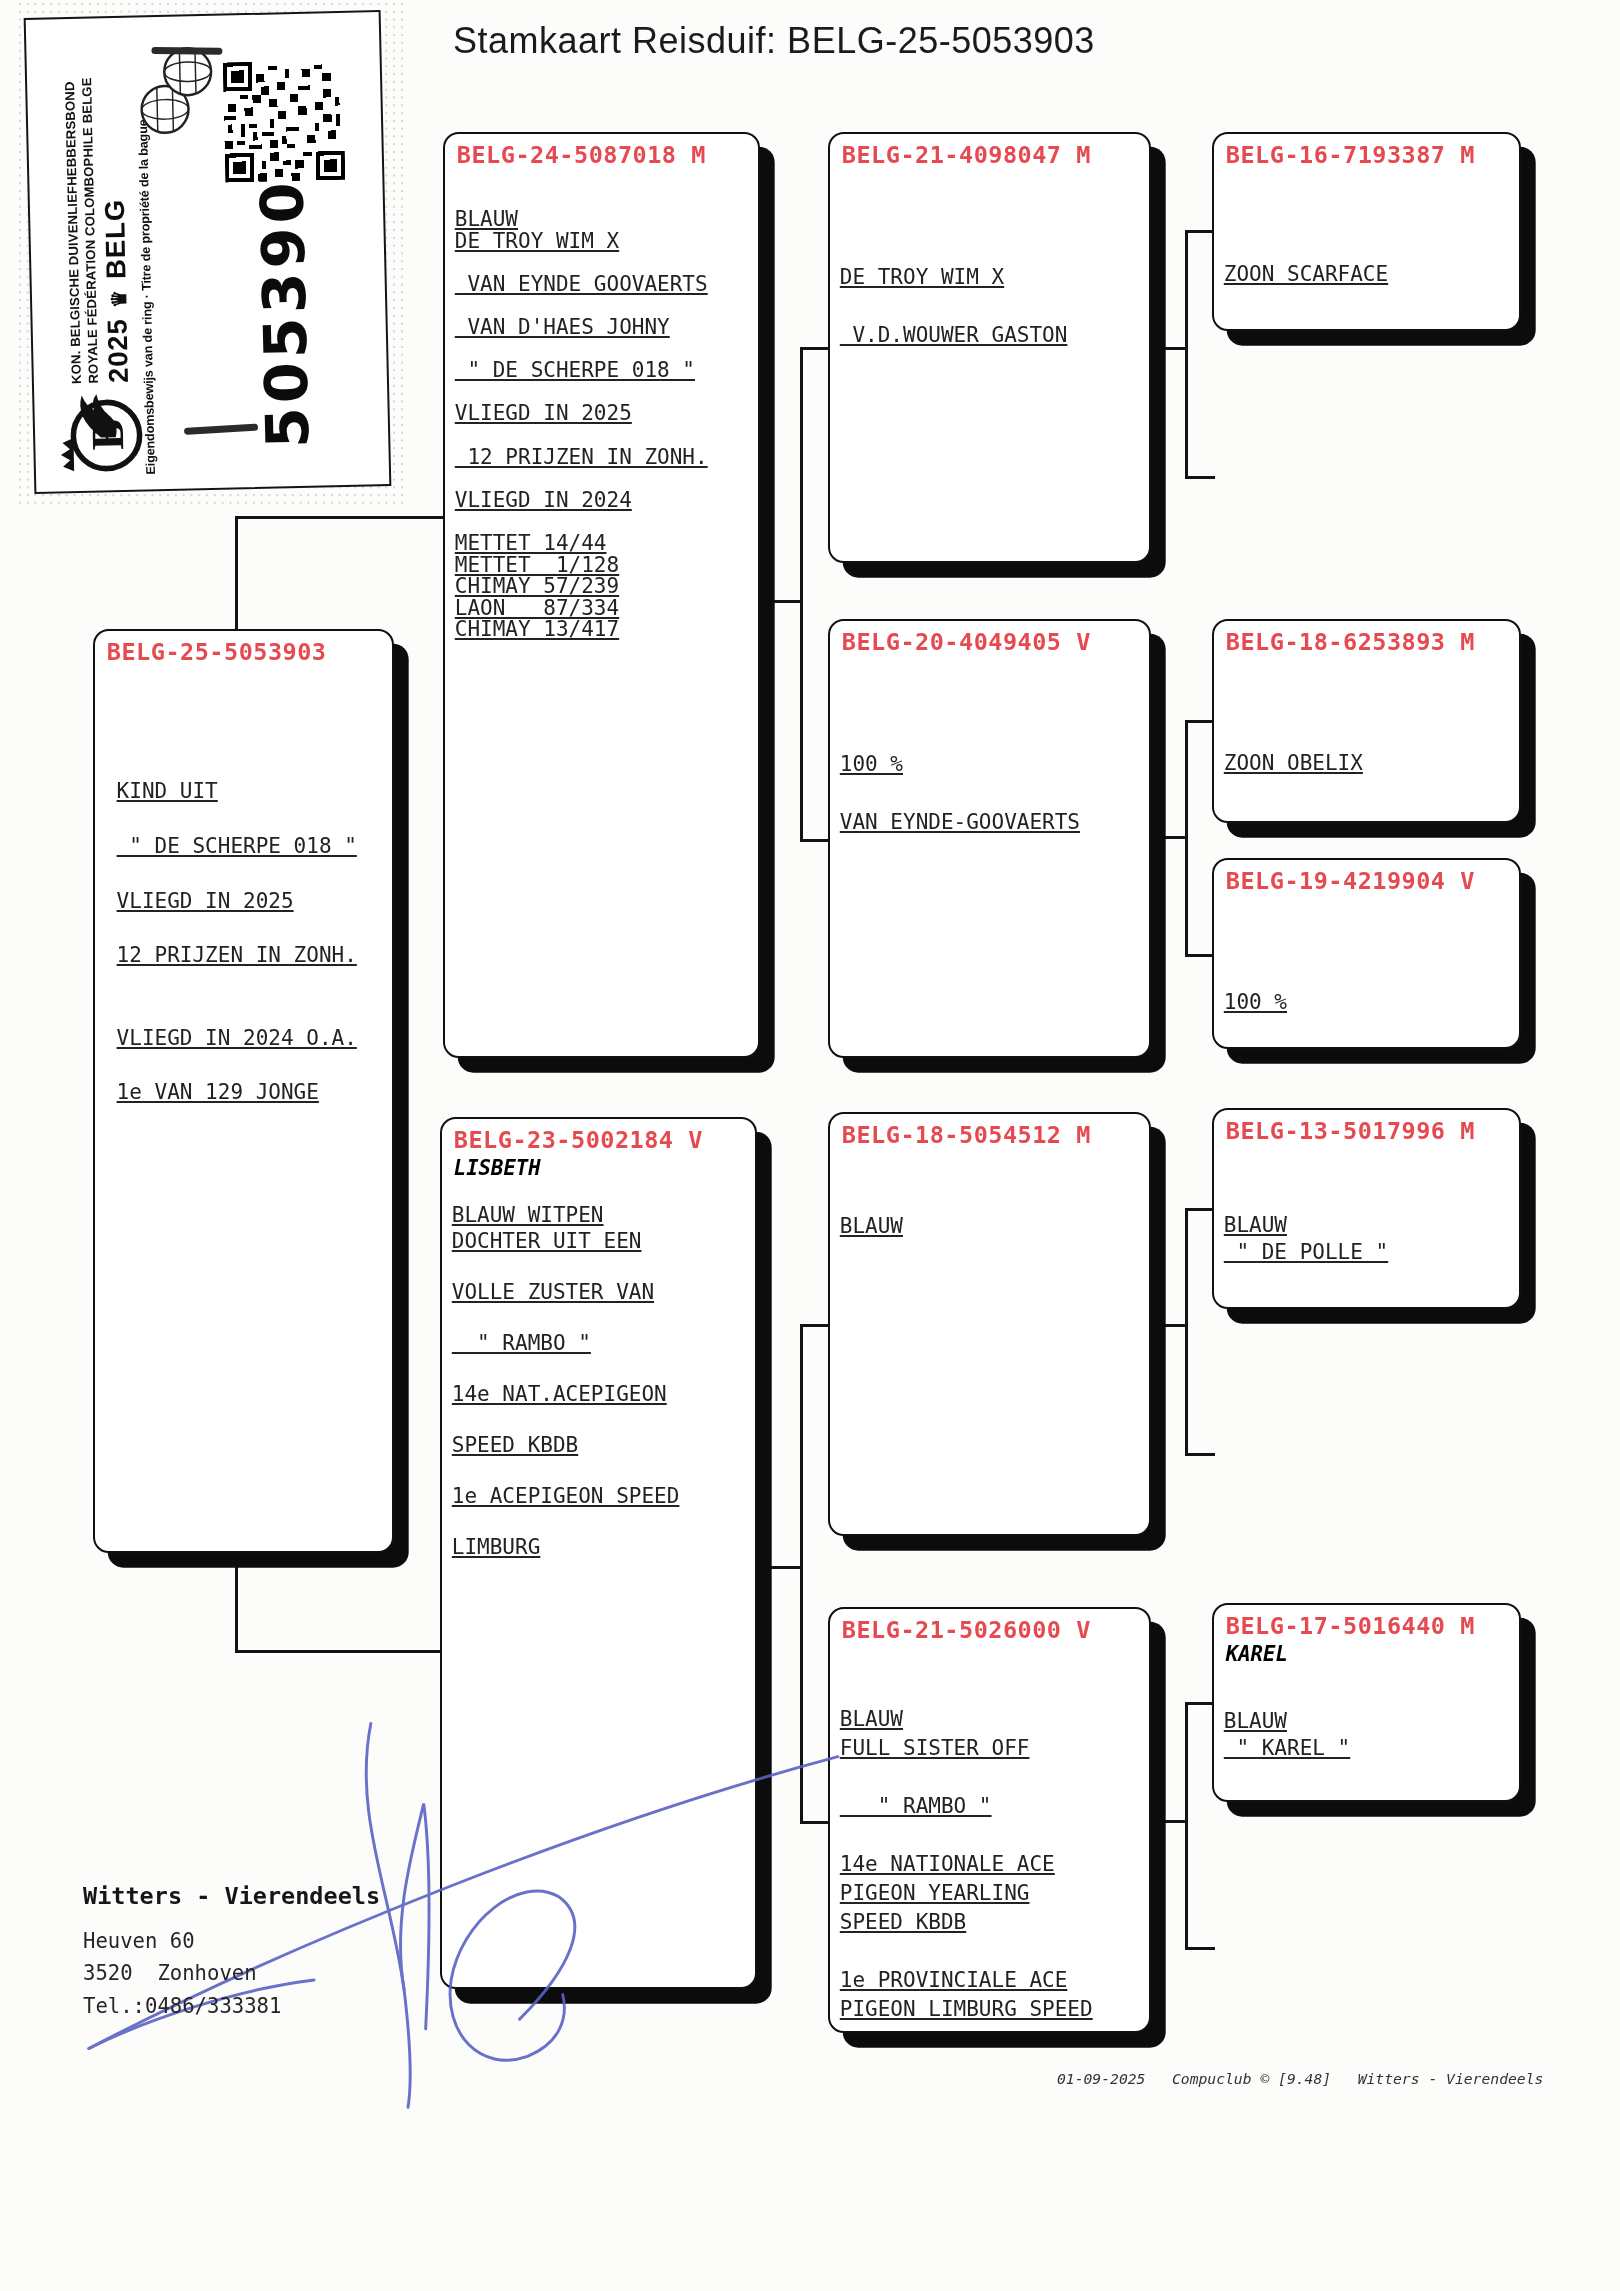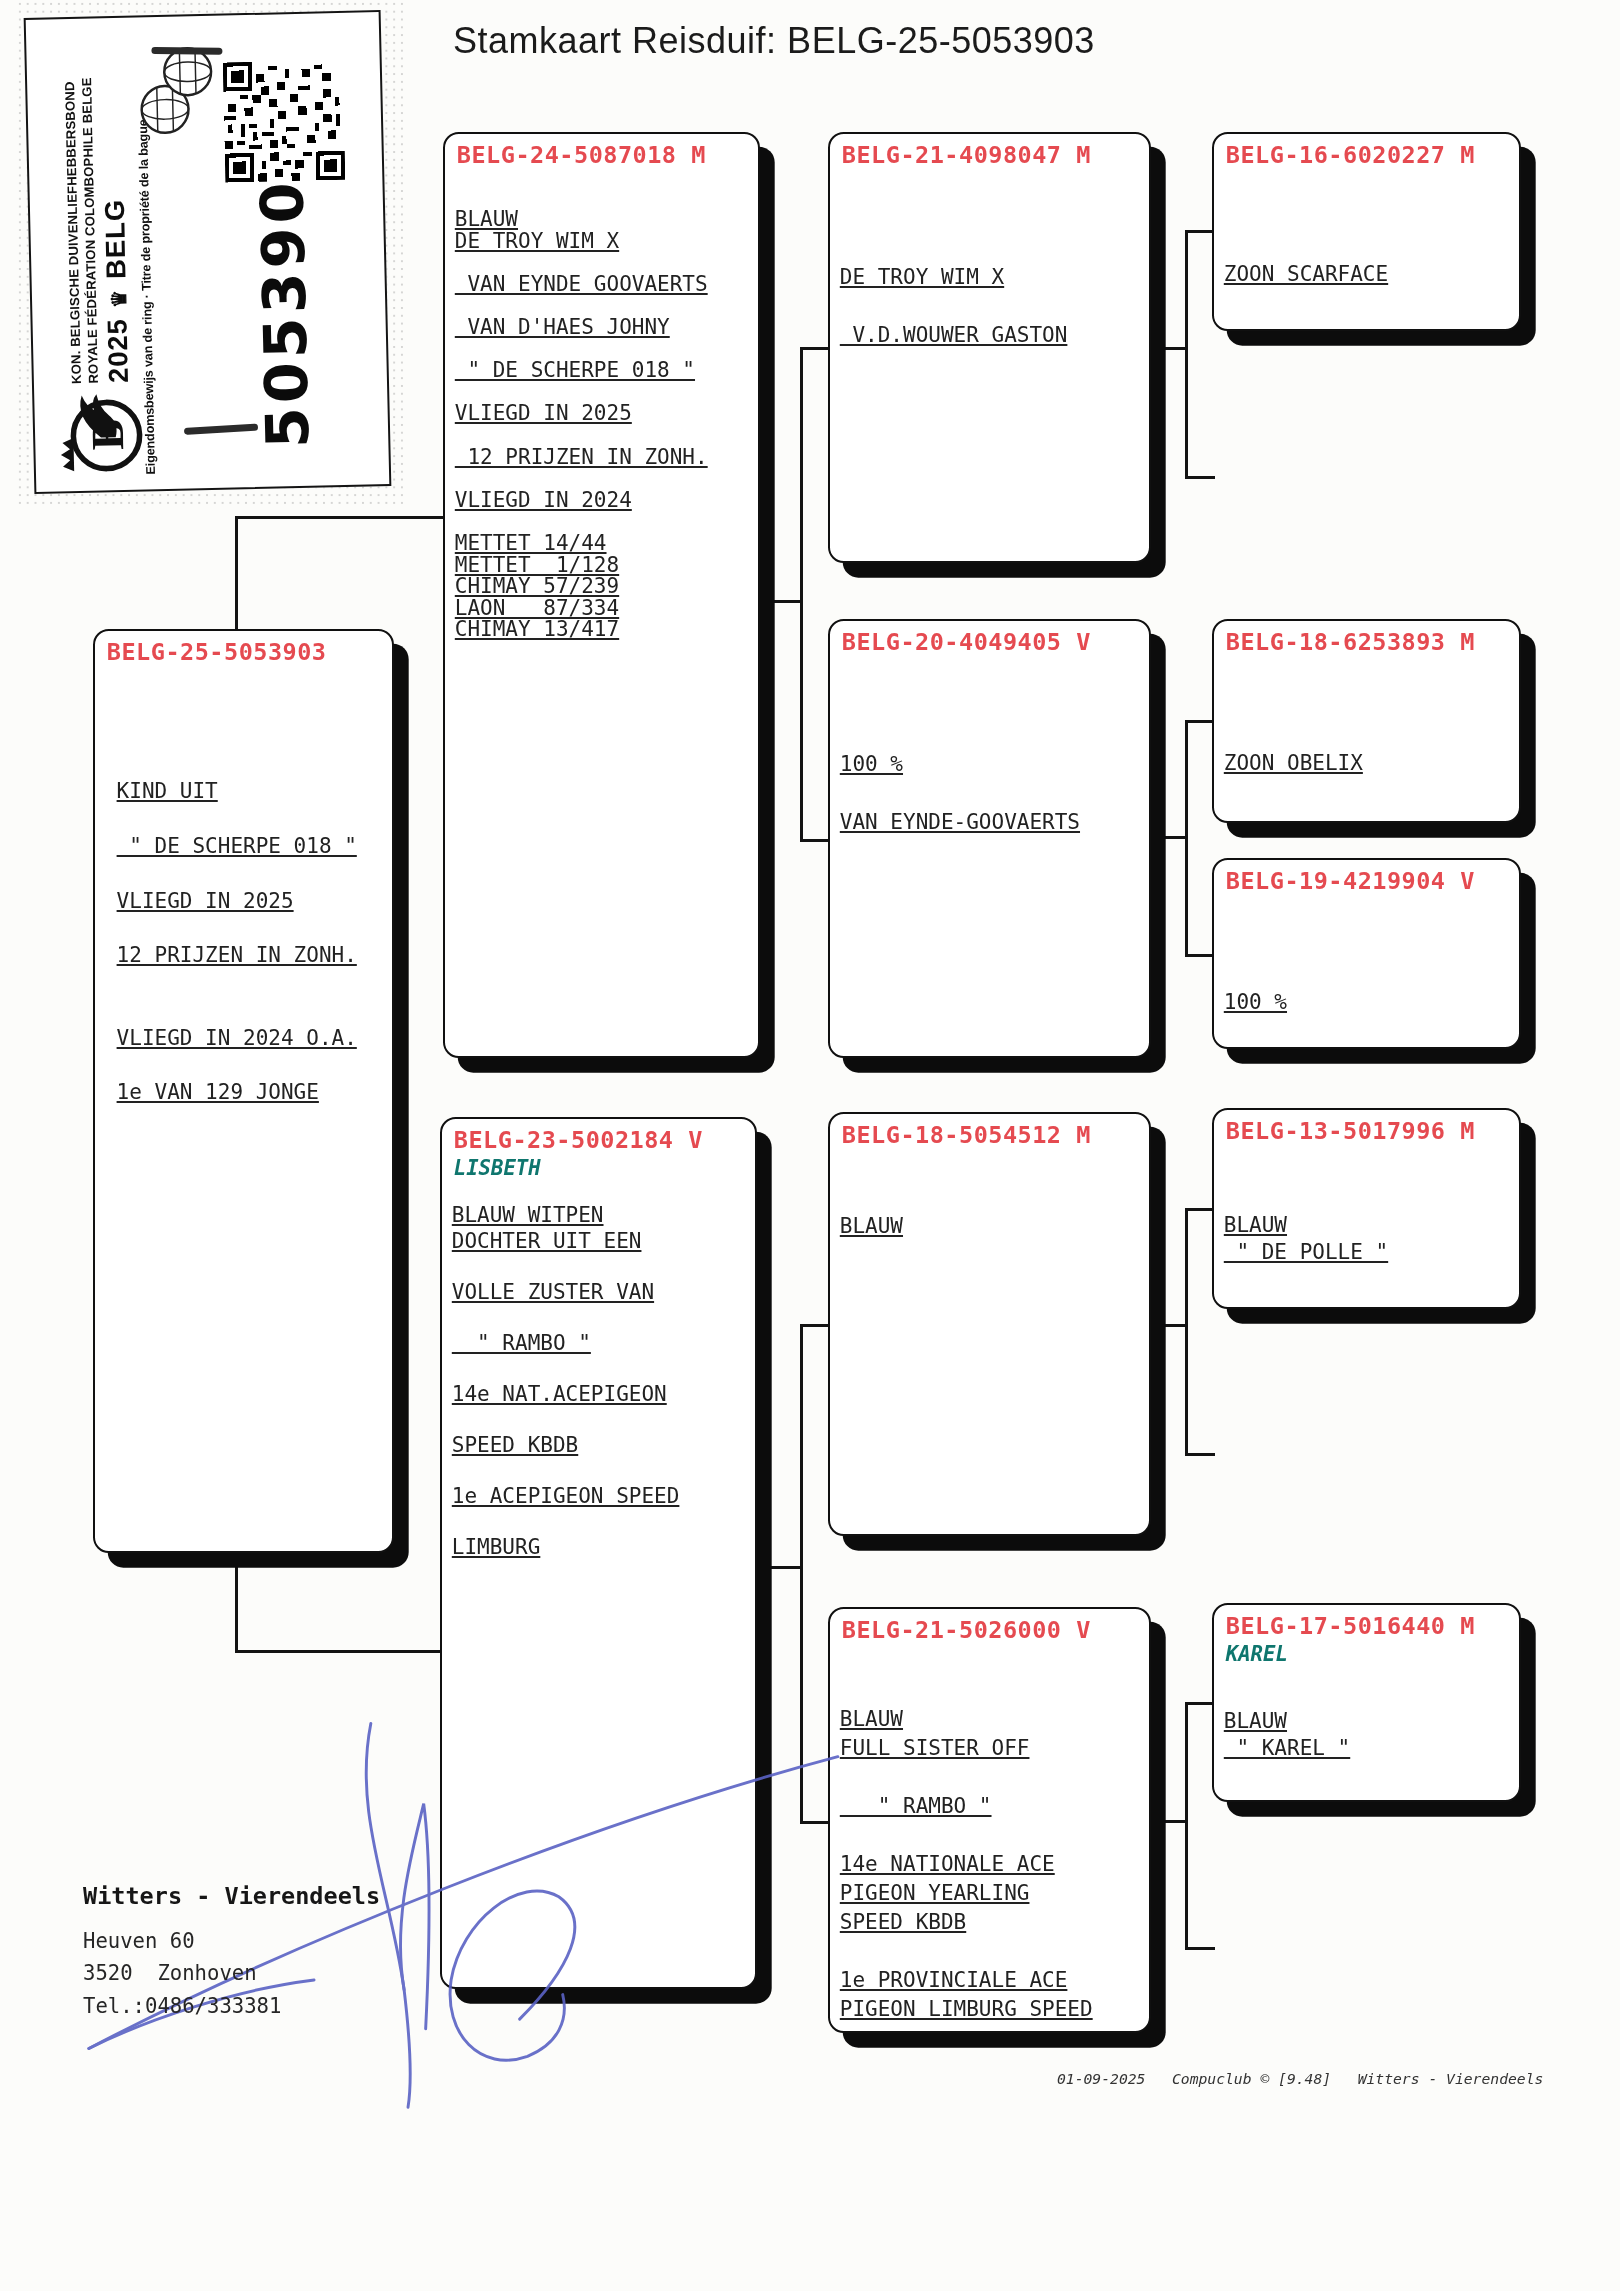--- a/index.html
+++ b/index.html
@@ -5,21 +5,21 @@
   html,body{margin:0;padding:0;background:#e8e8e6;}
   .page{position:relative;width:1620px;height:2292px;background:#fcfcfa;overflow:hidden;
         font-family:"DejaVu Sans Mono","Liberation Mono",monospace;color:#1e1e1e;}
   .title{position:absolute;left:453px;top:19.6px;font-family:"Liberation Sans",sans-serif;
          font-size:36px;font-weight:500;color:#1b1b1b;letter-spacing:0.5px;}
   
   .pbox{position:absolute;background:#fff;border:2.9px solid #101010;border-radius:15.7px;
         box-shadow:14.7px 14.7px 0 #0c0c0c;box-sizing:border-box;}
   .ring{position:absolute;top:6.9px;left:11.8px;font-size:23.5px;font-weight:bold;color:#e54a50;
         white-space:pre;letter-spacing:0.5px;}
-  .iname{position:absolute;left:11.8px;top:37px;font-size:20.6px;font-weight:bold;font-style:italic;color:#0f766e;}
+  .iname{position:absolute;left:11.8px;top:37px;font-size:20.6px;font-weight:bold;font-style:italic;color:#000000;}
   .pbody{position:absolute;left:9.8px;margin:0;font-size:21px;color:#222;white-space:pre;
          font-family:inherit;text-decoration:underline;}
   
   .cl{position:absolute;background:#131313;}
   
   .speckle{position:absolute;left:15.7px;top:0;width:388px;height:508px;
            background-image:radial-gradient(#8d8d8d 1px,transparent 1.3px);background-size:7.8px 7.8px;opacity:0.35;}
   .sticker{position:absolute;left:29px;top:13.7px;width:353px;height:472px;background:#fff;
            border:2.9px solid #141414;transform:rotate(-1.3deg);}
   .rot{position:absolute;left:0;top:0;width:467px;height:347px;transform-origin:0 0;
@@ -196,21 +196,21 @@
 
 14e NATIONALE ACE
 PIGEON YEARLING
 SPEED KBDB
 
 1e PROVINCIALE ACE
 PIGEON LIMBURG SPEED</pre>
   </div>
 
   <div class="pbox" style="left:1212px;top:132px;width:309px;height:199px">
-    <div class="ring">BELG-16-6020227 M</div>
+    <div class="ring">BELG-16-7193387 M</div>
     <pre class="pbody" style="top:127px;line-height:27.4px">ZOON SCARFACE</pre>
   </div>
   <div class="pbox" style="left:1212px;top:619px;width:309px;height:204px">
     <div class="ring">BELG-18-6253893 M</div>
     <pre class="pbody" style="top:129px;line-height:27.4px">ZOON OBELIX</pre>
   </div>
   <div class="pbox" style="left:1212px;top:858px;width:309px;height:191px">
     <div class="ring">BELG-19-4219904 V</div>
     <pre class="pbody" style="top:129px;line-height:27.4px">100 %</pre>
   </div>

